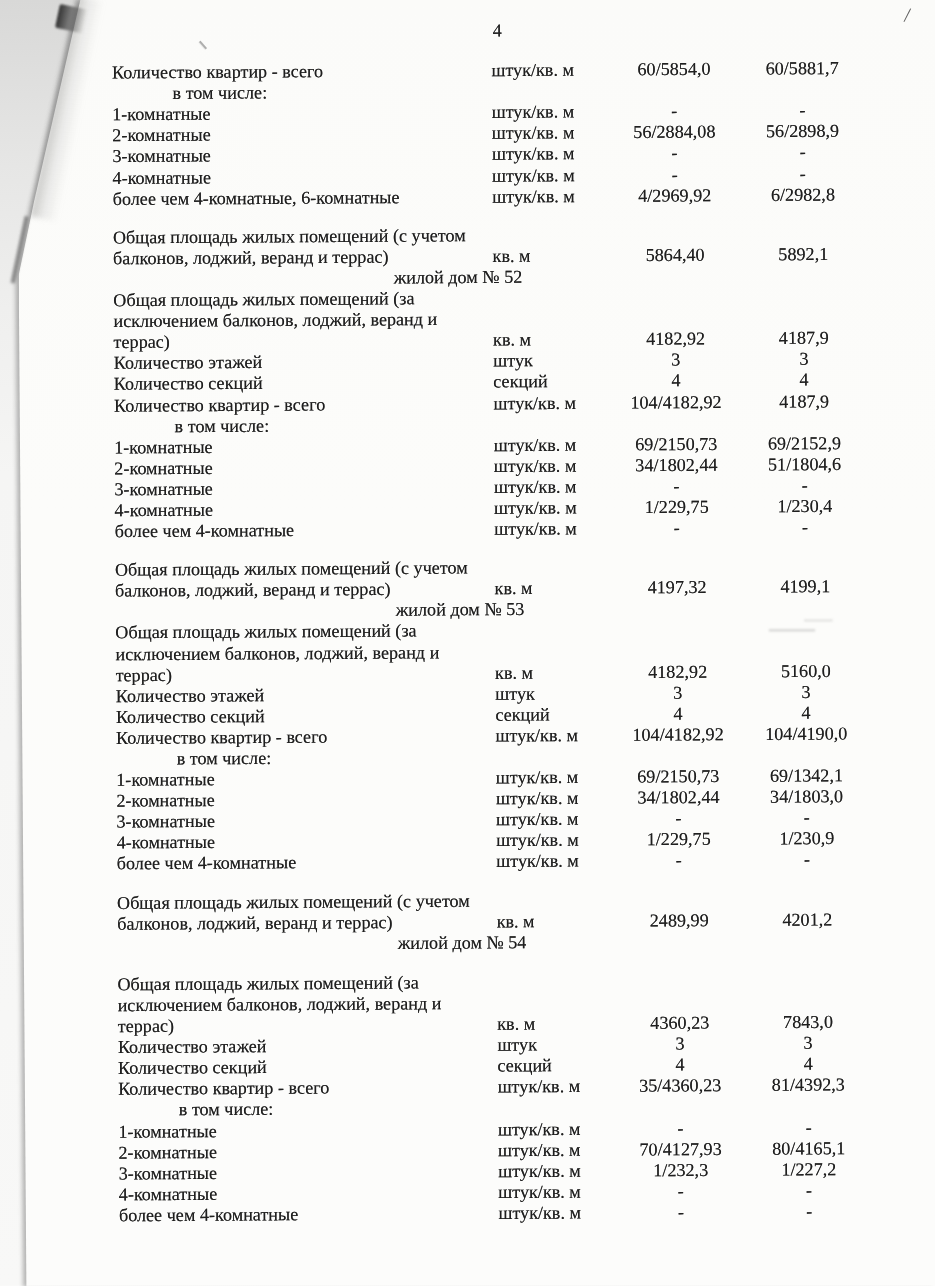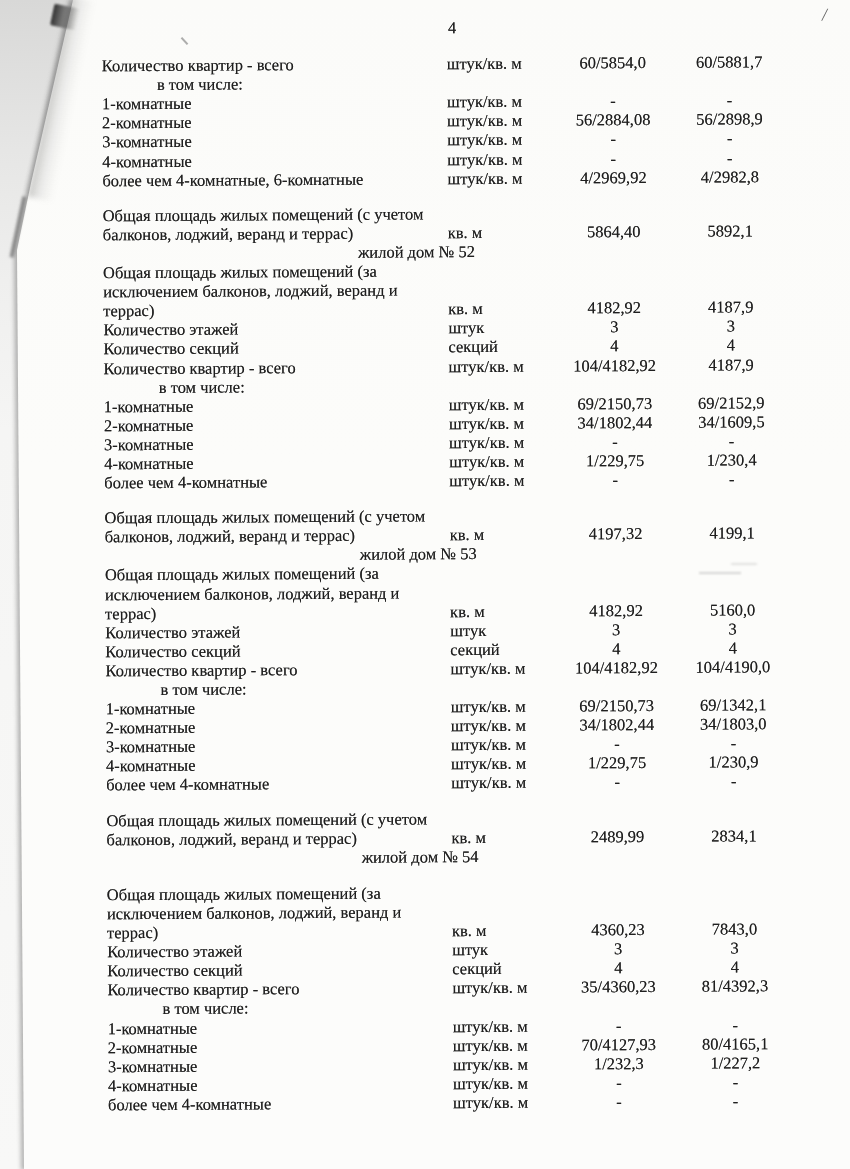--- a/index.html
+++ b/index.html
@@ -137,21 +137,21 @@
           <div class="unit">штук/кв. м</div>
           <div class="val v1">-</div>
           <div class="val v2">-</div>
         </div>
         <div class="row">
           <div class="label">
             <div class="line">более чем 4-комнатные, 6-комнатные</div>
           </div>
           <div class="unit">штук/кв. м</div>
           <div class="val v1">4/2969,92</div>
-          <div class="val v2">4/2982,8</div>
+          <div class="val v2">6/2982,8</div>
         </div>
         <div class="row" style="margin-top: 16px;">
           <div class="label">
             <div class="line">Общая площадь жилых помещений (с учетом</div>
             <div class="line">балконов, лоджий, веранд и террас)</div>
           </div>
           <div class="unit">кв. м</div>
           <div class="val v1">5864,40</div>
           <div class="val v2">5892,1</div>
         </div>
@@ -200,21 +200,21 @@
           <div class="unit">штук/кв. м</div>
           <div class="val v1">69/2150,73</div>
           <div class="val v2">69/2152,9</div>
         </div>
         <div class="row">
           <div class="label">
             <div class="line">2-комнатные</div>
           </div>
           <div class="unit">штук/кв. м</div>
           <div class="val v1">34/1802,44</div>
-          <div class="val v2">34/1609,5</div>
+          <div class="val v2">51/1804,6</div>
         </div>
         <div class="row">
           <div class="label">
             <div class="line">3-комнатные</div>
           </div>
           <div class="unit">штук/кв. м</div>
           <div class="val v1">-</div>
           <div class="val v2">-</div>
         </div>
         <div class="row">
@@ -320,21 +320,21 @@
           <div class="val v1">-</div>
           <div class="val v2">-</div>
         </div>
         <div class="row" style="margin-top: 16px;">
           <div class="label">
             <div class="line">Общая площадь жилых помещений (с учетом</div>
             <div class="line">балконов, лоджий, веранд и террас)</div>
           </div>
           <div class="unit">кв. м</div>
           <div class="val v1">2489,99</div>
-          <div class="val v2">2834,1</div>
+          <div class="val v2">4201,2</div>
         </div>
         <div class="row house">жилой дом № 54</div>
         <div class="row" style="margin-top: 17px;">
           <div class="label">
             <div class="line">Общая площадь жилых помещений (за</div>
             <div class="line">исключением балконов, лоджий, веранд и</div>
             <div class="line">террас)</div>
           </div>
           <div class="unit">кв. м</div>
           <div class="val v1">4360,23</div>

